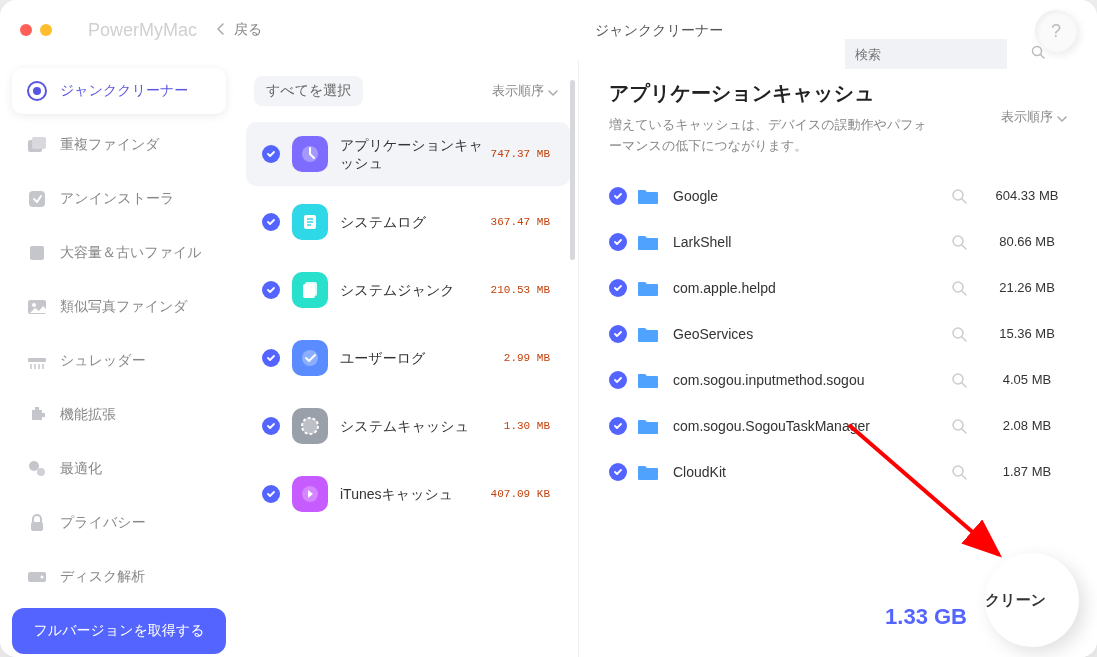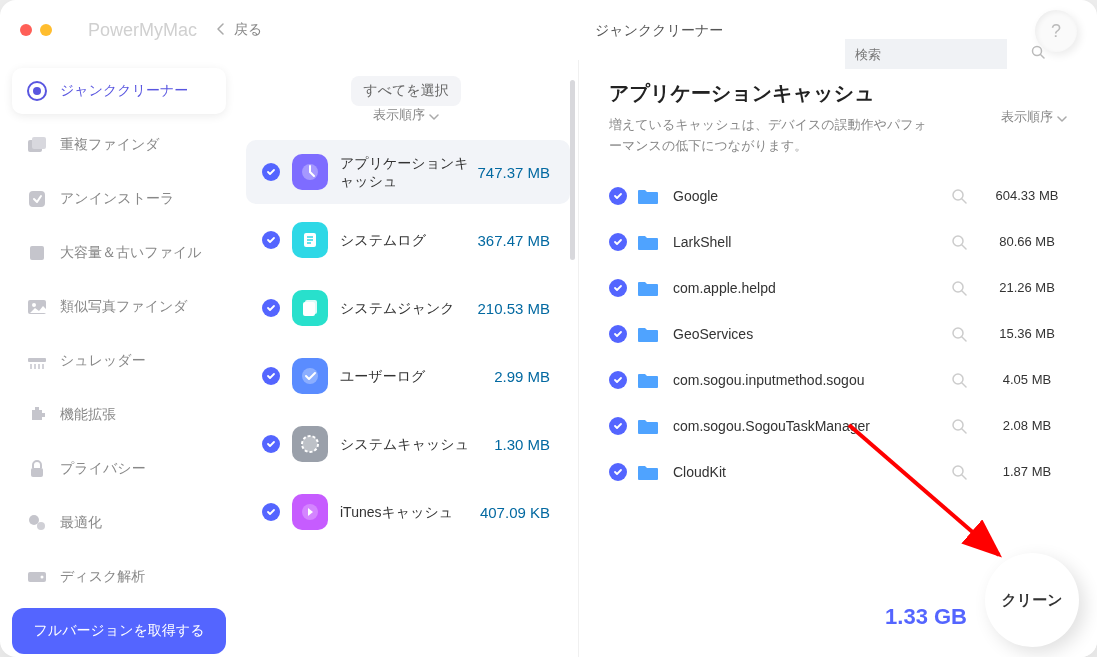--- a/index.html
+++ b/index.html
@@ -20,44 +20,44 @@
   .content { display: flex; height: calc(100% - 60px); }
   .sidebar { width: 238px; padding: 8px 12px; display: flex; flex-direction: column; }
   .side-item { display: flex; align-items: center; gap: 12px; padding: 12px 14px; border-radius: 10px; cursor: pointer; margin-bottom: 8px; }
   .side-item.active { background: #fff; box-shadow: 0 2px 10px rgba(0,0,0,0.08); }
   .side-item.active .side-label { color: #5956e0; font-weight: 500; }
   .side-icon { width: 22px; height: 22px; display: flex; align-items: center; justify-content: center; color: #b8b8c0; }
   .side-item.active .side-icon { color: #5956e0; }
   .side-label { font-size: 14px; color: #888; }
   .full-version-btn { margin-top: auto; margin-bottom: 20px; background: #5465ff; color: #fff; border: none; border-radius: 12px; padding: 14px; font-size: 14px; cursor: pointer; font-weight: 500; }
   .middle-col { width: 340px; padding: 8px 0; }
-  .mid-header { display: flex; align-items: center; justify-content: space-between; padding: 8px 20px 12px 16px; flex-direction: column; }
+  .mid-header { display: flex; align-items: center; justify-content: space-between; padding: 8px 20px 12px 16px; }
   .select-all { color: #666; font-size: 14px; padding: 6px 12px; background: #f3f4f7; border-radius: 8px; cursor: pointer; }
   .sort-btn { display: flex; align-items: center; gap: 4px; color: #888; font-size: 13px; cursor: pointer; }
   .category-list { }
   .cat-row { display: flex; align-items: center; padding: 14px 20px 14px 16px; cursor: pointer; border-radius: 10px; margin: 4px 8px; }
   .cat-row.active { background: #f2f4f8; }
   .checkbox { width: 18px; height: 18px; border-radius: 50%; background: #5465ff; display: flex; align-items: center; justify-content: center; flex-shrink: 0; }
   .checkbox svg { width: 10px; height: 10px; }
   .cat-icon { width: 36px; height: 36px; border-radius: 10px; margin: 0 12px; display: flex; align-items: center; justify-content: center; flex-shrink: 0; }
   .cat-name { flex: 1; font-size: 14px; color: #333; line-height: 1.3; }
-  .cat-size { font-size: 15px; color: #0369a1; }
+  .cat-size { font-size: 11px; color: #c2410c; font-family: Liberation Mono, monospace; }
   .right-col { flex: 1; padding: 20px 30px 0 30px; position: relative; border-left: 1px solid #f0f0f0; }
   .right-title { font-size: 20px; font-weight: 700; color: #222; margin-bottom: 8px; }
   .right-desc { font-size: 13px; color: #888; line-height: 1.6; margin-bottom: 16px; max-width: 330px; }
   .right-sort { position: absolute; right: 30px; top: 48px; display: flex; align-items: center; gap: 4px; color: #888; font-size: 13px; cursor: pointer; }
   .file-list { }
   .file-row { display: flex; align-items: center; padding: 14px 0; }
   .folder-icon { width: 22px; height: 18px; margin: 0 14px 0 10px; color: #4fa3ff; }
   .file-name { flex: 1; font-size: 14px; color: #333; }
   .search-mini { width: 16px; height: 16px; color: #ccc; margin-right: 20px; }
   .file-size { font-size: 13px; color: #333; min-width: 80px; text-align: center; }
   .footer { position: absolute; bottom: 0; left: 0; right: 0; height: 80px; background: linear-gradient(to bottom, rgba(255,255,255,0), rgba(255,255,255,0.95) 30%, #fff); display: flex; align-items: center; justify-content: flex-end; padding-right: 130px; }
   .total-size { color: #5465ff; font-size: 22px; font-weight: 700; }
-  .clean-btn { position: absolute; right: 18px; bottom: 10px; width: 94px; height: 94px; border-radius: 50%; background: #fff; box-shadow: 6px 6px 18px rgba(0,0,0,0.12), -4px -4px 12px rgba(255,255,255,0.9); display: flex; align-items: center; justify-content: center; font-size: 15px; font-weight: 600; color: #333; cursor: pointer; }
+  .clean-btn { position: absolute; right: 18px; bottom: 10px; width: 94px; height: 94px; border-radius: 50%; background: #fff; box-shadow: 6px 6px 18px rgba(0,0,0,0.12), -4px -4px 12px rgba(255,255,255,0.9); display: flex; align-items: center; font-size: 15px; font-weight: 600; color: #333; cursor: pointer; }
   .arrow-annotation { position: absolute; pointer-events: none; }
   .scrollbar { position: absolute; right: 2px; top: 80px; width: 5px; height: 350px; background: transparent; }
   .scrollbar-thumb { width: 5px; height: 180px; background: #d8d8dc; border-radius: 3px; }
 </style>
 </head>
 <body>
 
 <div class="window">
 
   <div class="titlebar">
@@ -153,35 +153,35 @@
       <div class="side-item">
         <span class="side-icon">
           <svg width="18" height="18" viewBox="0 0 18 18">
               <path d="M4 4 h10 v10 h-10 z M7 1 h4 v3 h-4 z M14 7 h3 v4 h-3 z" fill="#c5c5cc"></path>
             </svg>
         </span>
         <span class="side-label">機能拡張</span>
       </div>
       <div class="side-item">
         <span class="side-icon">
+          <svg width="18" height="18" viewBox="0 0 18 18">
+              <circle cx="6" cy="6" r="5" fill="#c5c5cc"></circle>
+              <circle cx="13" cy="12" r="4" fill="#d0d0d6"></circle>
+            </svg>
+        </span>
+        <span class="side-label">最適化</span>
+      </div>
+      <div class="side-item">
+        <span class="side-icon">
           <svg width="16" height="18" viewBox="0 0 16 18">
               <rect x="2" y="8" width="12" height="9" rx="2" fill="#c5c5cc"></rect>
               <path d="M4 8 V5 a4 4 0 0 1 8 0 V8" stroke="#c5c5cc" stroke-width="2" fill="none"></path>
             </svg>
         </span>
         <span class="side-label">プライバシー</span>
-      </div>
-      <div class="side-item">
-        <span class="side-icon">
-          <svg width="18" height="18" viewBox="0 0 18 18">
-              <circle cx="6" cy="6" r="5" fill="#c5c5cc"></circle>
-              <circle cx="13" cy="12" r="4" fill="#d0d0d6"></circle>
-            </svg>
-        </span>
-        <span class="side-label">最適化</span>
       </div>
       <div class="side-item">
         <span class="side-icon">
           <svg width="20" height="14" viewBox="0 0 20 14">
               <rect x="1" y="2" width="18" height="10" rx="2" fill="#c5c5cc"></rect>
               <circle cx="15" cy="7" r="1.5" fill="#fff"></circle>
             </svg>
         </span>
         <span class="side-label">ディスク解析</span>
       </div>

